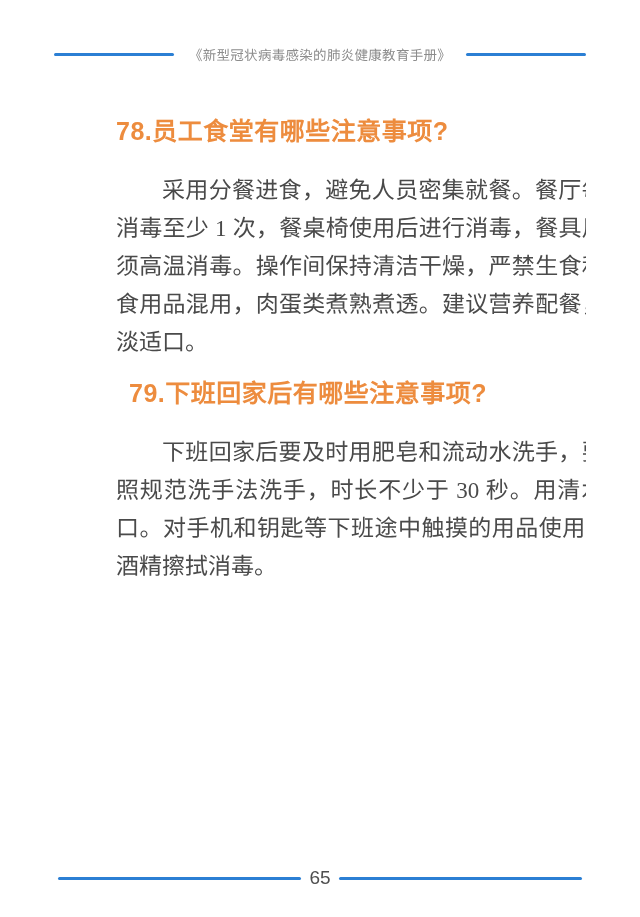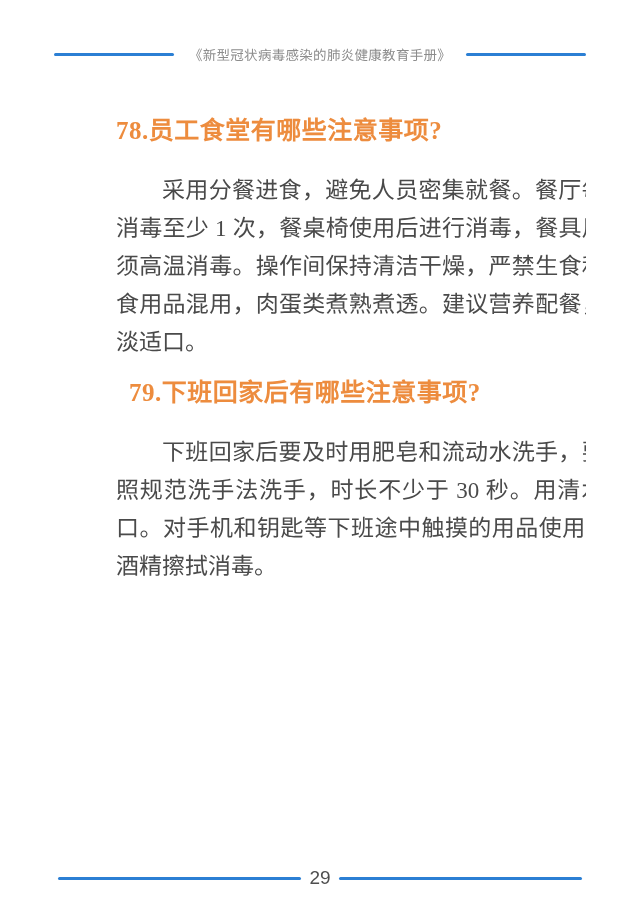--- a/index.html
+++ b/index.html
@@ -47,21 +47,21 @@
     top: 0;
     left: 62px;
     width: 512px;
   }
   .q-heading {
     margin: 0;
     font-size: 25px;
     line-height: 30px;
     font-weight: bold;
     color: #ed8c3e;
-    font-family: Liberation Serif, serif;
+    font-family: Liberation Sans, sans-serif;
     letter-spacing: 0.5px;
   }
   .q-heading.first { margin-top: 116px; }
   .q-heading.second { margin-top: 16px; margin-left: 13px; }
   .q-heading.third { margin-top: 26px; }
   .q-body {
     margin: 26px 0 0 0;
     font-family: "Liberation Serif", "DejaVu Serif", serif;
     font-size: 23px;
     line-height: 38px;
@@ -115,17 +115,17 @@
     <section>
       <h2 class="q-heading second">79.下班回家后有哪些注意事项?</h2>
       <p class="q-body">下班回家后要及时用肥皂和流动水洗手，要按照规范洗手法洗手，时长不少于 30 秒。用清水漱口。对手机和钥匙等下班途中触摸的用品使用75%酒精擦拭消毒。</p>
     </section>
 
 
   </main>
 
   <footer class="page-footer">
     <span class="footer-rule"></span>
-    <span class="page-number">29</span>
+    <span class="page-number">65</span>
     <span class="footer-rule"></span>
   </footer>
 
 </div>
 
 </body></html>

